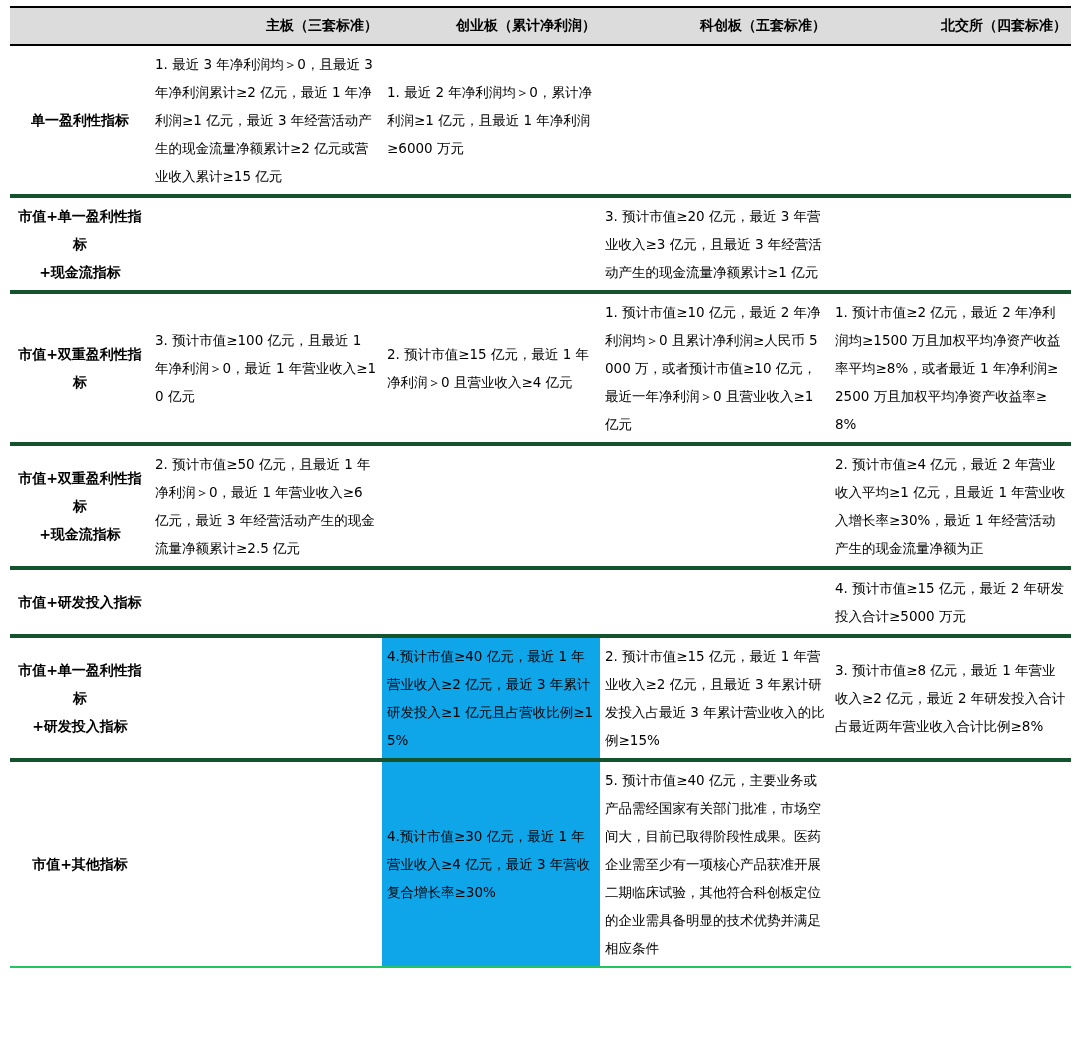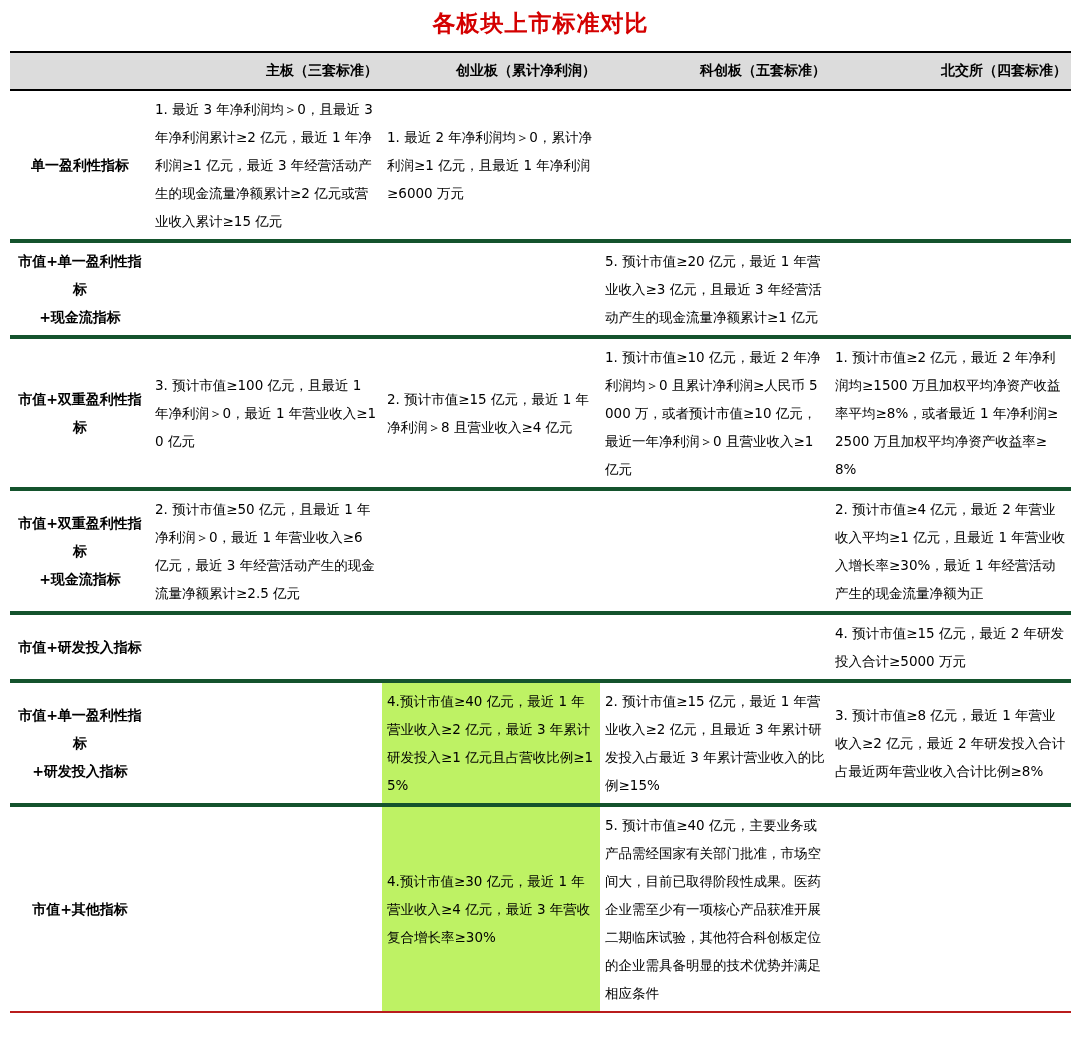--- a/index.html
+++ b/index.html
@@ -41,42 +41,41 @@
     text-align: right;
     height: 38px;
     padding: 2px 4px;
   }
 
   tbody th, tbody td {
     border-bottom: 4px solid #14532d;
     vertical-align: middle;
     padding: 4px 5px;
   }
-  tbody tr:last-child th, tbody tr:last-child td { border-bottom: 2px solid #b91c1c; }
+  tbody tr:last-child th, tbody tr:last-child td { border-bottom: 2px solid #22c55e; }
 
   tbody th.rowlabel {
     font-size: 14px;
     font-weight: bold;
     white-space: pre-line;
     line-height: 28px;
   }
   tbody td {
     font-size: 13.5px;
     line-height: 28px;
     text-align: left;
     word-break: break-all;
   }
-  td.shaded { background: #bef264; }
+  td.shaded { background: #0ea5e9; }
 </style>
 </head>
 <body>
 
 <div class="page">
 
-  <div class="title">各板块上市标准对比</div>
 
   <table class="cmp">
     <colgroup>
       <col class="c-label">
         <col class="c-main">
         <col class="c-chinext">
         <col class="c-star">
         <col class="c-bse">
     </colgroup>
     <thead>
@@ -94,27 +93,27 @@
         <td>1. 最近 3 年净利润均＞0，且最近 3 年净利润累计≥2 亿元，最近 1 年净利润≥1 亿元，最近 3 年经营活动产生的现金流量净额累计≥2 亿元或营业收入累计≥15 亿元</td>
         <td>1. 最近 2 年净利润均＞0，累计净利润≥1 亿元，且最近 1 年净利润≥6000 万元</td>
         <td></td>
         <td></td>
       </tr>
       <tr>
         <th class="rowlabel">市值+单一盈利性指标
 +现金流指标</th>
         <td></td>
         <td></td>
-        <td>5. 预计市值≥20 亿元，最近 1 年营业收入≥3 亿元，且最近 3 年经营活动产生的现金流量净额累计≥1 亿元</td>
+        <td>3. 预计市值≥20 亿元，最近 3 年营业收入≥3 亿元，且最近 3 年经营活动产生的现金流量净额累计≥1 亿元</td>
         <td></td>
       </tr>
       <tr>
         <th class="rowlabel">市值+双重盈利性指标</th>
         <td>3. 预计市值≥100 亿元，且最近 1 年净利润＞0，最近 1 年营业收入≥10 亿元</td>
-        <td>2. 预计市值≥15 亿元，最近 1 年净利润＞8 且营业收入≥4 亿元</td>
+        <td>2. 预计市值≥15 亿元，最近 1 年净利润＞0 且营业收入≥4 亿元</td>
         <td>1. 预计市值≥10 亿元，最近 2 年净利润均＞0 且累计净利润≥人民币 5000 万，或者预计市值≥10 亿元，最近一年净利润＞0 且营业收入≥1 亿元</td>
         <td>1. 预计市值≥2 亿元，最近 2 年净利润均≥1500 万且加权平均净资产收益率平均≥8%，或者最近 1 年净利润≥2500 万且加权平均净资产收益率≥8%</td>
       </tr>
       <tr>
         <th class="rowlabel">市值+双重盈利性指标
 +现金流指标</th>
         <td>2. 预计市值≥50 亿元，且最近 1 年净利润＞0，最近 1 年营业收入≥6 亿元，最近 3 年经营活动产生的现金流量净额累计≥2.5 亿元</td>
         <td></td>
         <td></td>
         <td>2. 预计市值≥4 亿元，最近 2 年营业收入平均≥1 亿元，且最近 1 年营业收入增长率≥30%，最近 1 年经营活动产生的现金流量净额为正</td>

